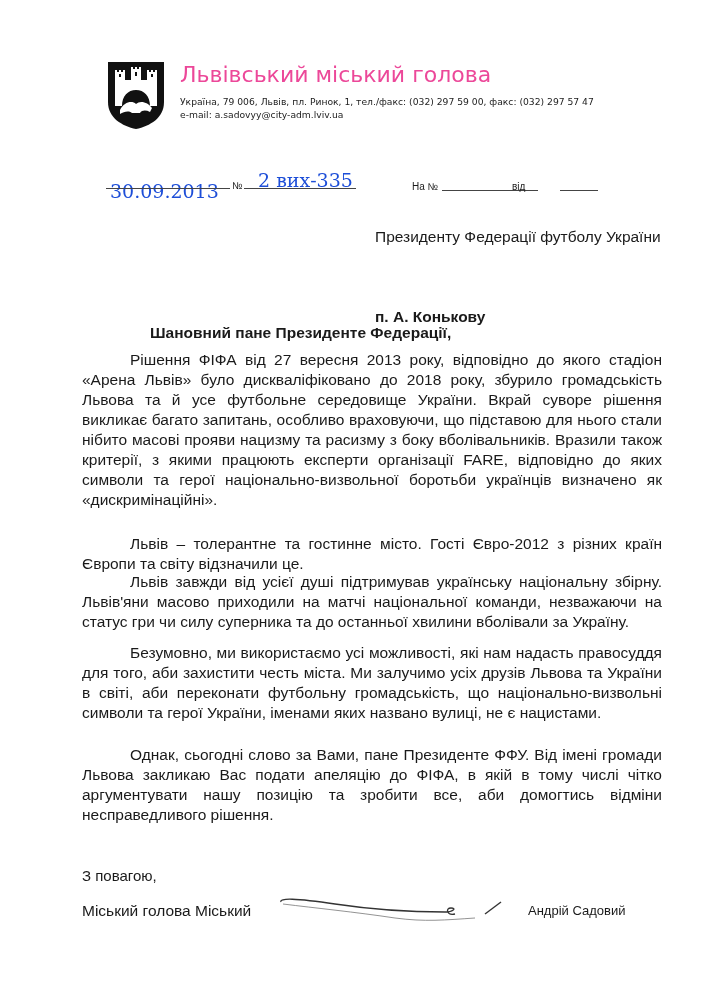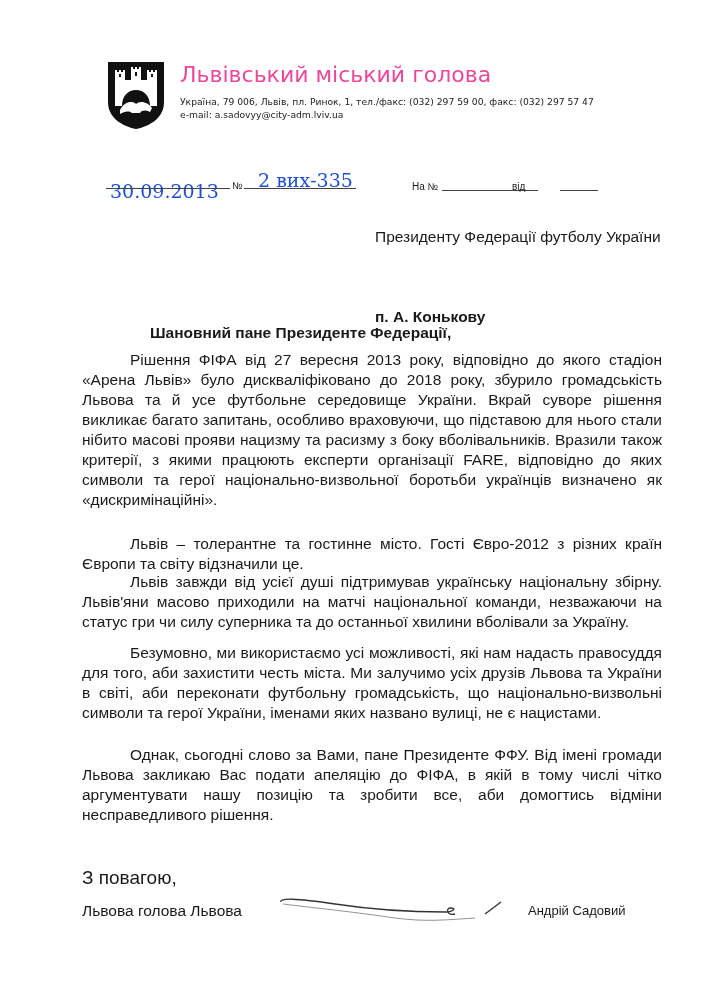--- a/index.html
+++ b/index.html
@@ -29,21 +29,21 @@
 
   .salutation { left: 130px; top: 324px; font-size: 15.5px; font-weight: bold; margin-left: 20px; }
 
   .para { left: 82px; width: 580px; font-size: 15.5px; line-height: 20px; text-align: justify; text-indent: 48px; margin: 0; }
   .p1 { top: 350px; }
   .p2 { top: 522px; margin-top: 12px; }
   .p3 { top: 572px; }
   .p4 { top: 643px; }
   .p5 { top: 745px; }
 
-  .closing { left: 82px; top: 867px; font-size: 19px; }
+  .closing { left: 82px; top: 867px; font-size: 15px; }
   .sign-title { left: 82px; top: 902px; font-size: 15.5px; }
   .signature { left: 275px; top: 892px; width: 240px; height: 36px; }
   .sign-name { left: 528px; top: 903px; font-size: 13px; }
 </style>
 </head>
 <body>
 
 <div class="abs crest">
   <svg width="60" height="70" viewBox="0 0 60 70">
     <path d="M2 2 H58 V42 C58 58 44 66 30 69 C16 66 2 58 2 42 Z" fill="#111"></path>
@@ -88,21 +88,21 @@
 <div class="abs addr2">п. А. Конькову</div>
 
 <div class="abs salutation">Шановний пане Президенте Федерації,</div>
 <p class="abs para p1">Рішення ФІФА від 27 вересня 2013 року, відповідно до якого стадіон «Арена Львів» було дискваліфіковано до 2018 року, збурило громадськість Львова та й усе футбольне середовище України. Вкрай суворе рішення викликає багато запитань, особливо враховуючи, що підставою для нього стали нібито масові прояви нацизму та расизму з боку вболівальників. Вразили також критерії, з якими працюють експерти організації FARE, відповідно до яких символи та герої національно-визвольної боротьби українців визначено як «дискримінаційні».</p>
 <p class="abs para p2">Львів – толерантне та гостинне місто. Гості Євро-2012 з різних країн Європи та світу відзначили це.</p>
 <p class="abs para p3">Львів завжди від усієї душі підтримував українську національну збірну. Львів'яни масово приходили на матчі національної команди, незважаючи на статус гри  чи силу суперника та до останньої хвилини вболівали за Україну.</p>
 <p class="abs para p4">Безумовно, ми використаємо усі можливості, які нам надасть правосуддя для того, аби захистити честь міста. Ми залучимо усіх друзів Львова та України в світі, аби переконати футбольну громадськість, що національно-визвольні символи та герої України, іменами яких названо вулиці, не є нацистами.</p>
 <p class="abs para p5">Однак, сьогодні слово за Вами, пане Президенте ФФУ. Від імені громади Львова закликаю Вас подати апеляцію до ФІФА, в якій в тому числі чітко аргументувати нашу позицію та зробити все, аби домогтись відміни несправедливого рішення.</p>
 
 <div class="abs closing">З повагою,</div>
-<div class="abs sign-title">Львова голова Львова</div>
+<div class="abs sign-title">Міський голова Міський</div>
 <div class="abs signature">
   <svg width="240" height="36" viewBox="0 0 240 36">
     <path d="M6 10 C4 6 20 6 60 12 C100 18 140 20 170 20 C178 20 182 16 176 16 C170 16 172 24 180 22" fill="none" stroke="#333" stroke-width="1.3"></path>
     <path d="M8 12 C40 16 80 20 120 26 C150 30 170 28 200 26" fill="none" stroke="#777" stroke-width="0.8"></path>
     <path d="M210 22 L226 10" fill="none" stroke="#333" stroke-width="1.4"></path>
   </svg>
 </div>
 <div class="abs sign-name">Андрій Садовий</div>
 
 </body></html>

